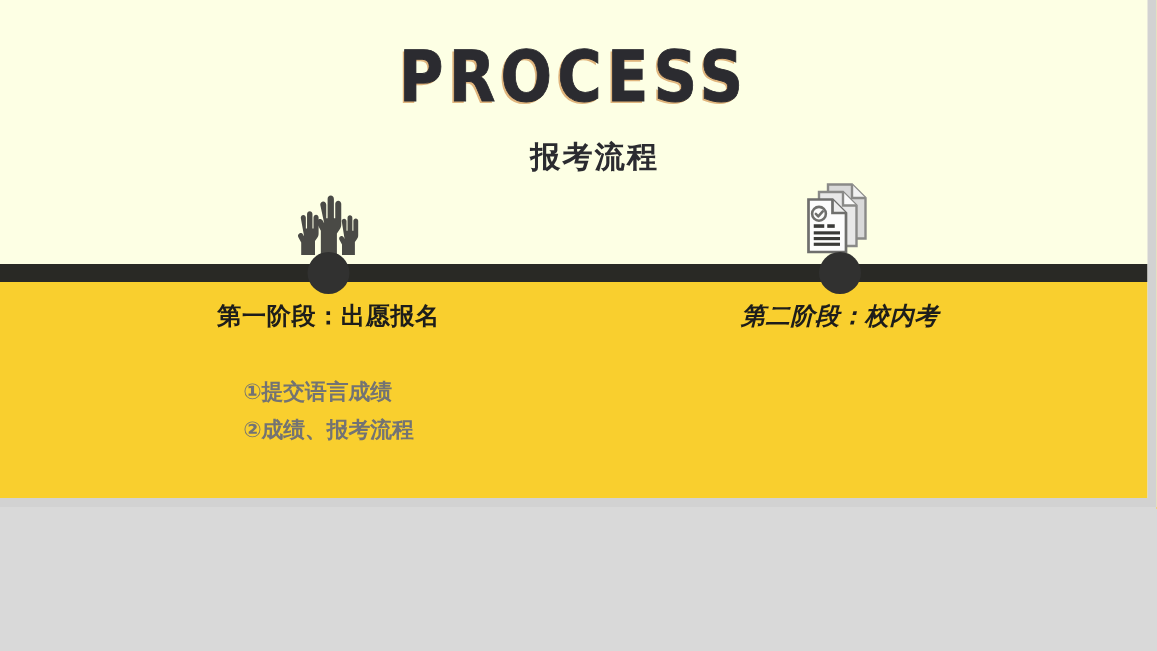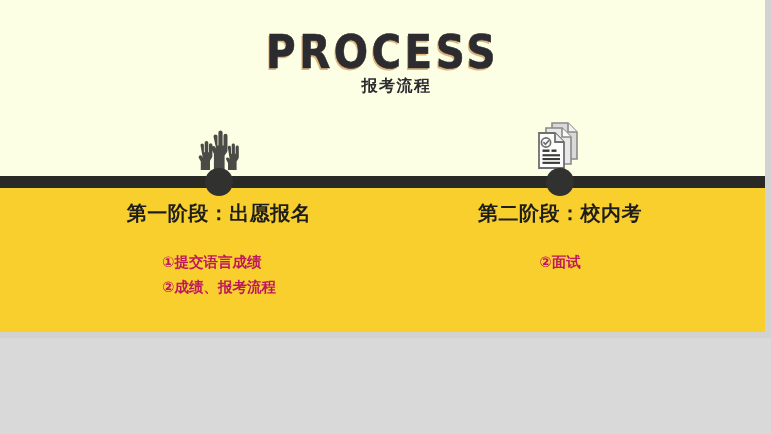--- a/index.html
+++ b/index.html
@@ -80,39 +80,39 @@
     font-size: 47px;
     font-weight: 700;
     letter-spacing: 4px;
     color: #2b2b30;
     line-height: 1;
     transform: scaleX(0.86);
     text-shadow: -1.5px 1.5px 0 rgba(200,120,40,0.55);
     -webkit-text-stroke: 0.6px #2b2b30;
   }
   .sub-title {
-    margin-top: 3px;
-    font-family: "DejaVu Sans", sans-serif;
-    font-size: 16px;
+    margin-top: 19px;
+    font-family: "DejaVu Sans", sans-serif;
+    font-size: 20px;
     font-weight: 700;
     letter-spacing: 1.5px;
     color: #2b2b30;
     line-height: 1;
     padding-left: 28px;
   }
 
   
   .stage {
     position: absolute;
     top: 0;
     height: 434px;
     width: 330px;
   }
   .stage-1 { left: 54px; }
-  .stage-2 { left: 395px; }
+  .stage-2 { left: 395px; font-style: italic; }
 
   .stage-icon {
     position: absolute;
     top: 118px;
     left: 0;
     width: 330px;
     height: 52px;
     display: flex;
     align-items: flex-end;
     justify-content: center;
@@ -129,21 +129,21 @@
     background: #313130;
   }
 
   .stage-heading {
     position: absolute;
     top: 203px;
     left: 0;
     width: 330px;
     text-align: center;
     font-family: "DejaVu Sans", sans-serif;
-    font-size: 20px;
+    font-size: 16px;
     font-weight: 700;
     color: #1d1d1b;
     letter-spacing: 0.5px;
     line-height: 1;
   }
 
   .stage-list {
     position: absolute;
     top: 250px;
     left: 0;
@@ -151,21 +151,21 @@
     text-align: center;
   }
   .stage-list-inner {
     display: inline-block;
     text-align: left;
   }
   .stage-list-item {
     font-family: "DejaVu Sans", sans-serif;
     font-size: 14.5px;
     font-weight: 700;
-    color: #be185d;
+    color: #737373;
     line-height: 25px;
     white-space: nowrap;
   }
 
   svg { display: block; }
 </style>
 </head>
 <body>
 
 <div id="slide">
@@ -222,21 +222,20 @@
         <rect x="17.5" y="29.5" width="5" height="2.4" fill="#3a3a38"></rect>
         <rect x="8.5" y="34.2" width="17.5" height="2.1" fill="#3a3a38"></rect>
         <rect x="8.5" y="38" width="17.5" height="2.1" fill="#3a3a38"></rect>
         <rect x="8.5" y="41.8" width="17.5" height="2.1" fill="#3a3a38"></rect>
       </svg>
     </div>
     <div class="stage-node"></div>
     <div class="stage-heading">第二阶段：校内考</div>
     <div class="stage-list">
       <div class="stage-list-inner">
-        <div class="stage-list-item">②面试</div>
       </div>
     </div>
   </div>
 
   <div class="edge-right"></div>
   <div class="edge-bottom"></div>
 
 </div>
 
 </body></html>

